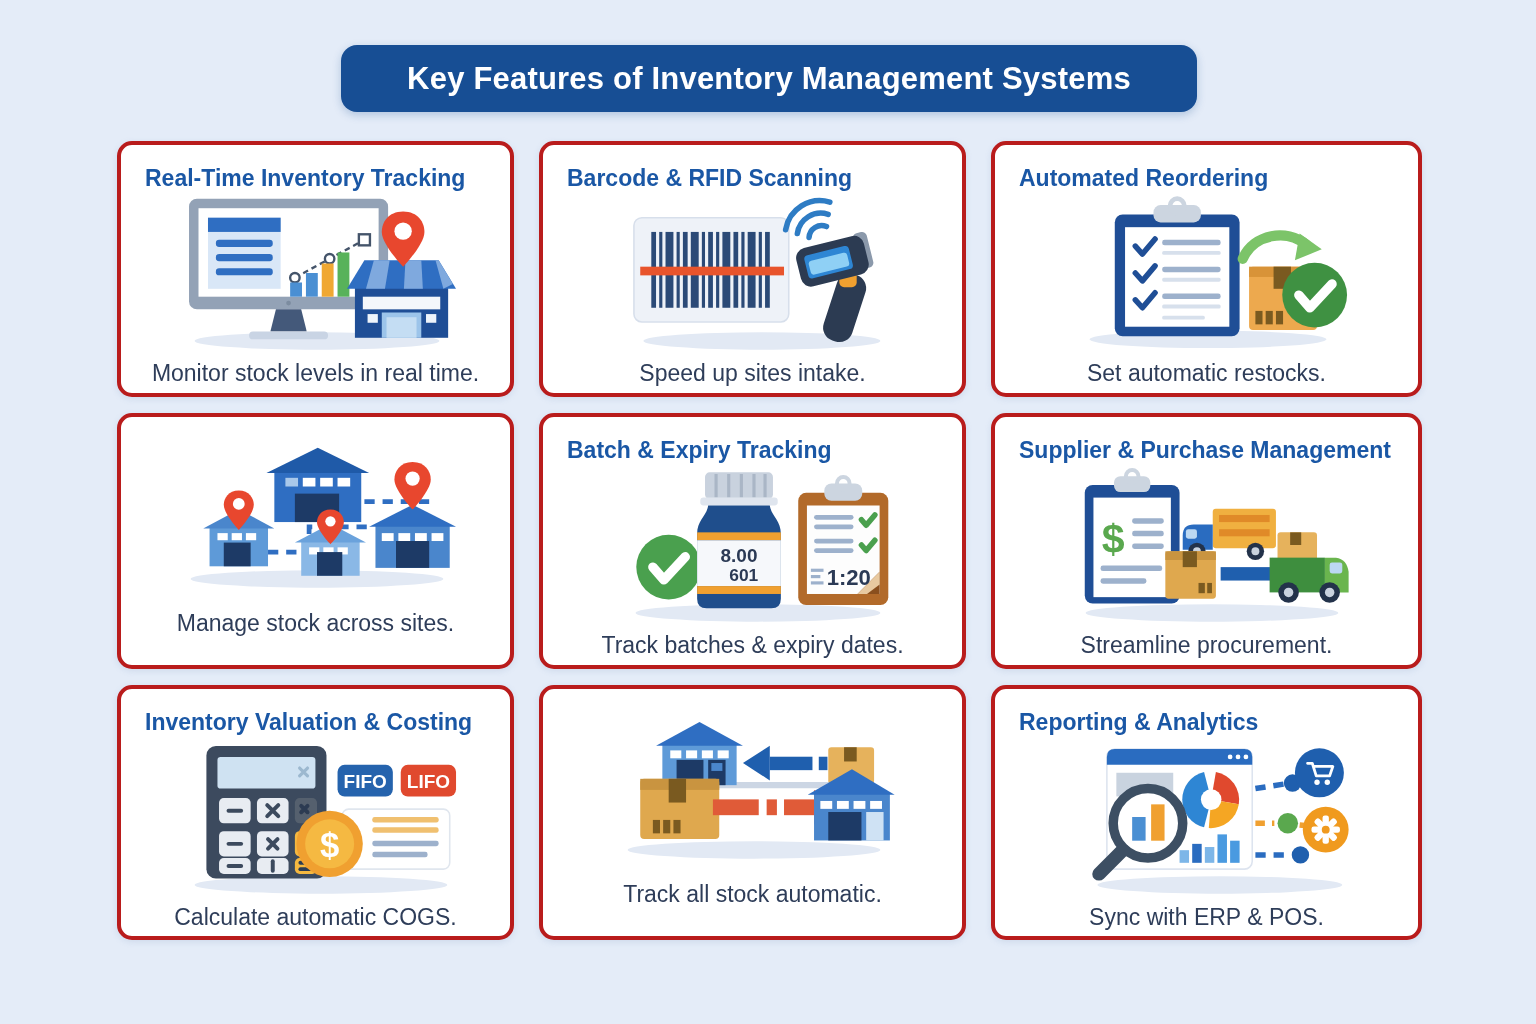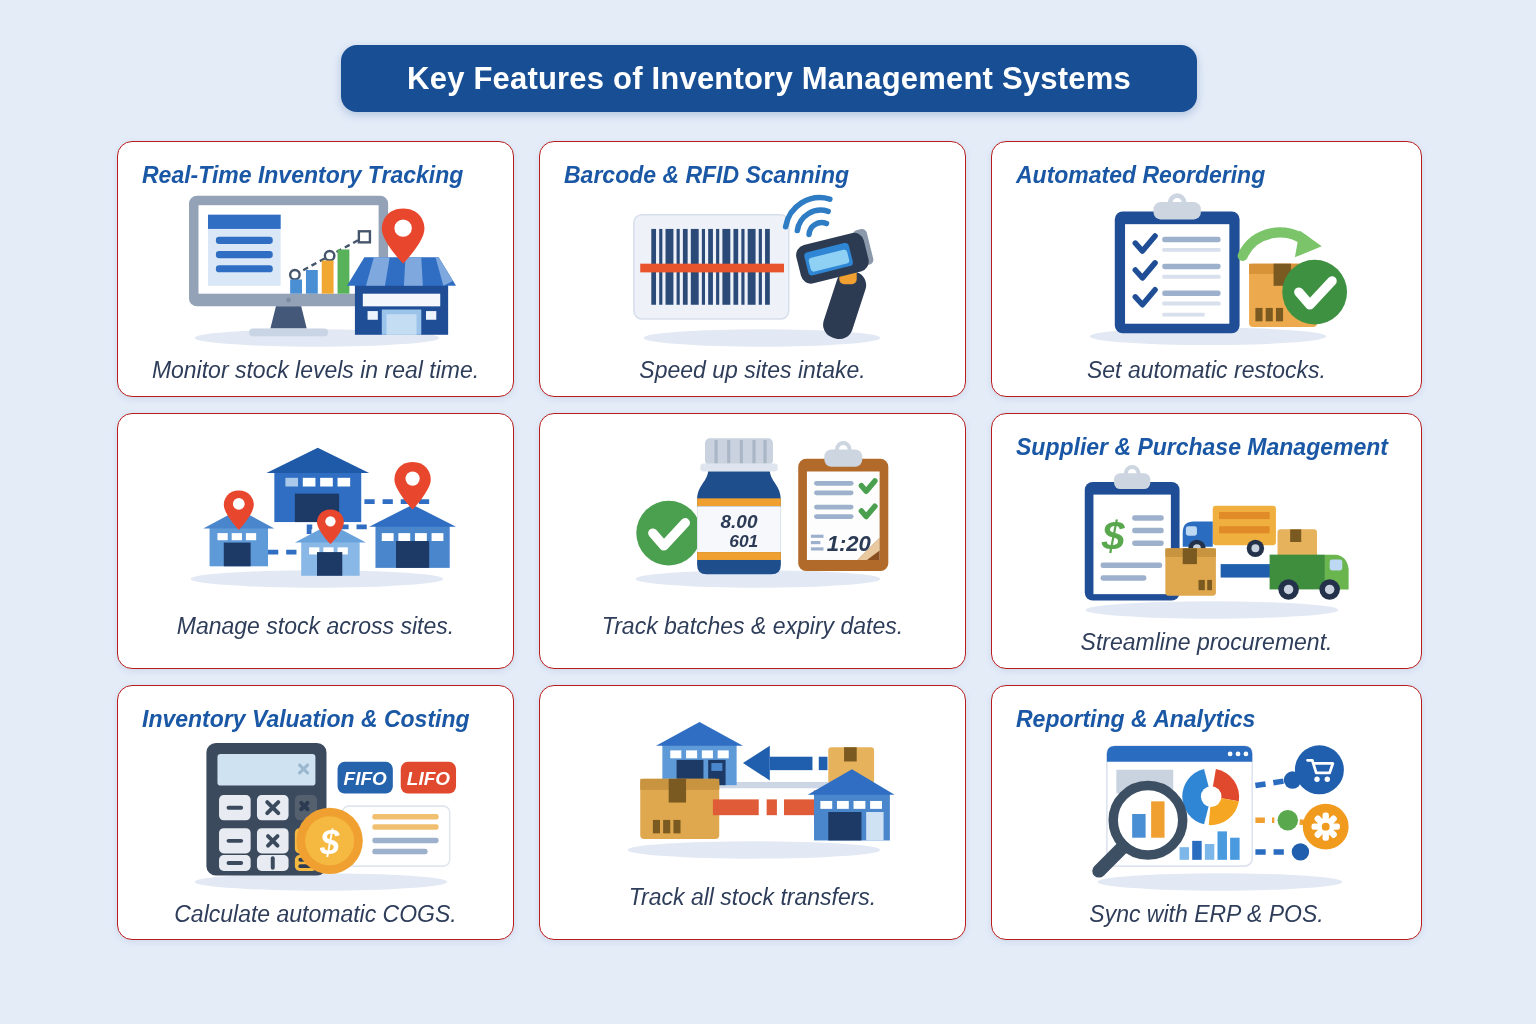--- a/index.html
+++ b/index.html
@@ -18,23 +18,23 @@
     margin:0;color:#ffffff;font-size:31px;font-weight:bold;letter-spacing:.2px;
   }
   .grid{
     position:absolute;left:117px;top:141px;
     display:grid;
     grid-template-columns:397px 427px 431px;
     grid-template-rows:256px 256px 255px;
     column-gap:25px;row-gap:16px;
   }
   .card{
-    background:#ffffff;border:1px solid #b91c1c;border-radius:15px;
+    background:#ffffff;border:4px solid #b91c1c;border-radius:15px;
     box-shadow:0 2px 6px rgba(110,140,185,.18);
-    display:flex;flex-direction:column;overflow:hidden;font-style:italic;
+    display:flex;flex-direction:column;overflow:hidden;
   }
   .card-title{
     margin:0;padding:20px 24px 0 24px;
     color:#1a57a5;font-size:23px;font-weight:bold;white-space:nowrap;
   }
   .illus{
     flex:1;display:flex;align-items:center;justify-content:center;padding:2px 4px 0 6px;
   }
   .illus svg{width:352px;height:158px;}
   .card-desc{
@@ -248,20 +248,21 @@
           <circle cx="197" cy="113" r="6.5" fill="#ffffff"></circle>
           <path d="M301 38 C285 38 278 50 278 60 C278 74 301 98 301 98 C301 98 324 74 324 60 C324 50 317 38 301 38 Z"></path>
           <circle cx="301" cy="59" r="9" fill="#ffffff"></circle>
         </g>
       </svg>
     </div>
     <p class="card-desc">Manage stock across sites.</p>
   </section>
 
   <section class="card">
+    <h2 class="card-title">Batch &amp; Expiry Tracking</h2>
     <div class="illus">
       <svg viewBox="0 0 360 200">
         <ellipse cx="185" cy="186" rx="155" ry="11" fill="#e2e9f4"></ellipse>
         <g>
           <circle cx="72" cy="128" r="41" fill="#4aa04e"></circle>
           <path d="M52 128 l14 16 l27 -29" fill="none" stroke="#ffffff" stroke-width="12" stroke-linecap="round" stroke-linejoin="round"></path>
         </g>
         <g>
           <rect x="118" y="8" width="86" height="34" rx="6" fill="#c9d2de"></rect>
           <g stroke="#aab6c6" stroke-width="4">
@@ -469,21 +470,21 @@
           <polygon points="248,116 304,84 358,116" fill="#2f6ec2"></polygon>
           <rect x="264" y="124" width="15" height="10" fill="#ffffff"></rect>
           <rect x="285" y="124" width="15" height="10" fill="#ffffff"></rect>
           <rect x="306" y="124" width="15" height="10" fill="#ffffff"></rect>
           <rect x="327" y="124" width="15" height="10" fill="#ffffff"></rect>
           <rect x="274" y="138" width="42" height="36" fill="#1d3a66"></rect>
           <rect x="322" y="138" width="22" height="36" fill="#cfe2f4"></rect>
         </g>
       </svg>
     </div>
-    <p class="card-desc">Track all stock transfers.</p>
+    <p class="card-desc">Track all stock automatic.</p>
   </section>
 
   <section class="card">
     <h2 class="card-title">Reporting &amp; Analytics</h2>
     <div class="illus">
       <svg viewBox="0 0 360 200">
         <ellipse cx="195" cy="186" rx="155" ry="11" fill="#e2e9f4"></ellipse>
         <g>
           <rect x="52" y="14" width="184" height="152" rx="10" fill="#ffffff" stroke="#dde4ef" stroke-width="2"></rect>
           <path d="M52 24 q0-10 10-10 h164 q10 0 10 10 v10 H52 Z" fill="#2a6cc0"></path>

